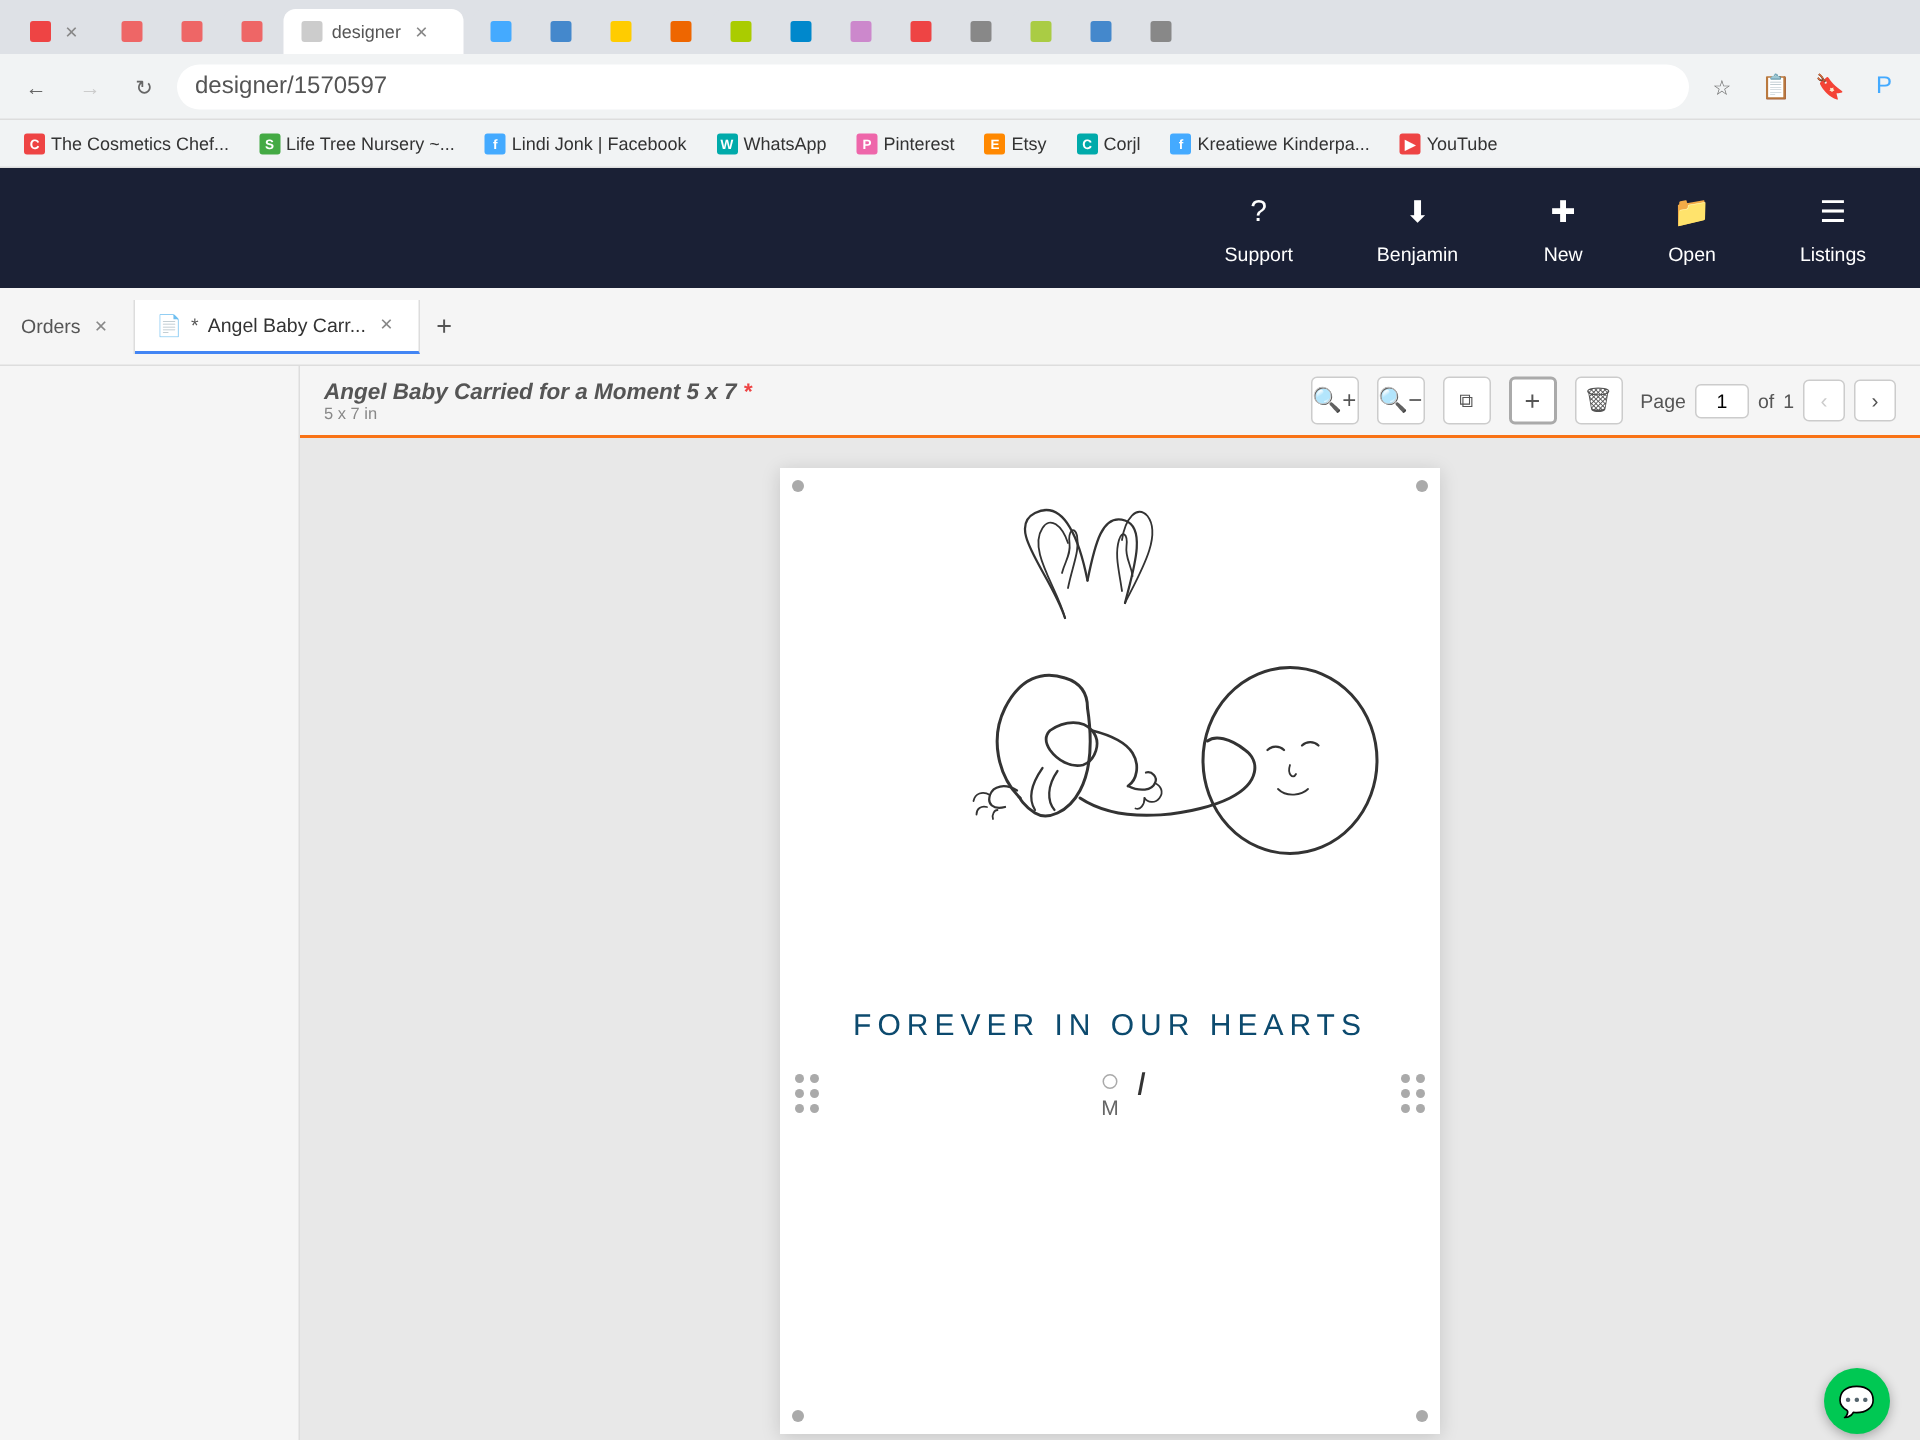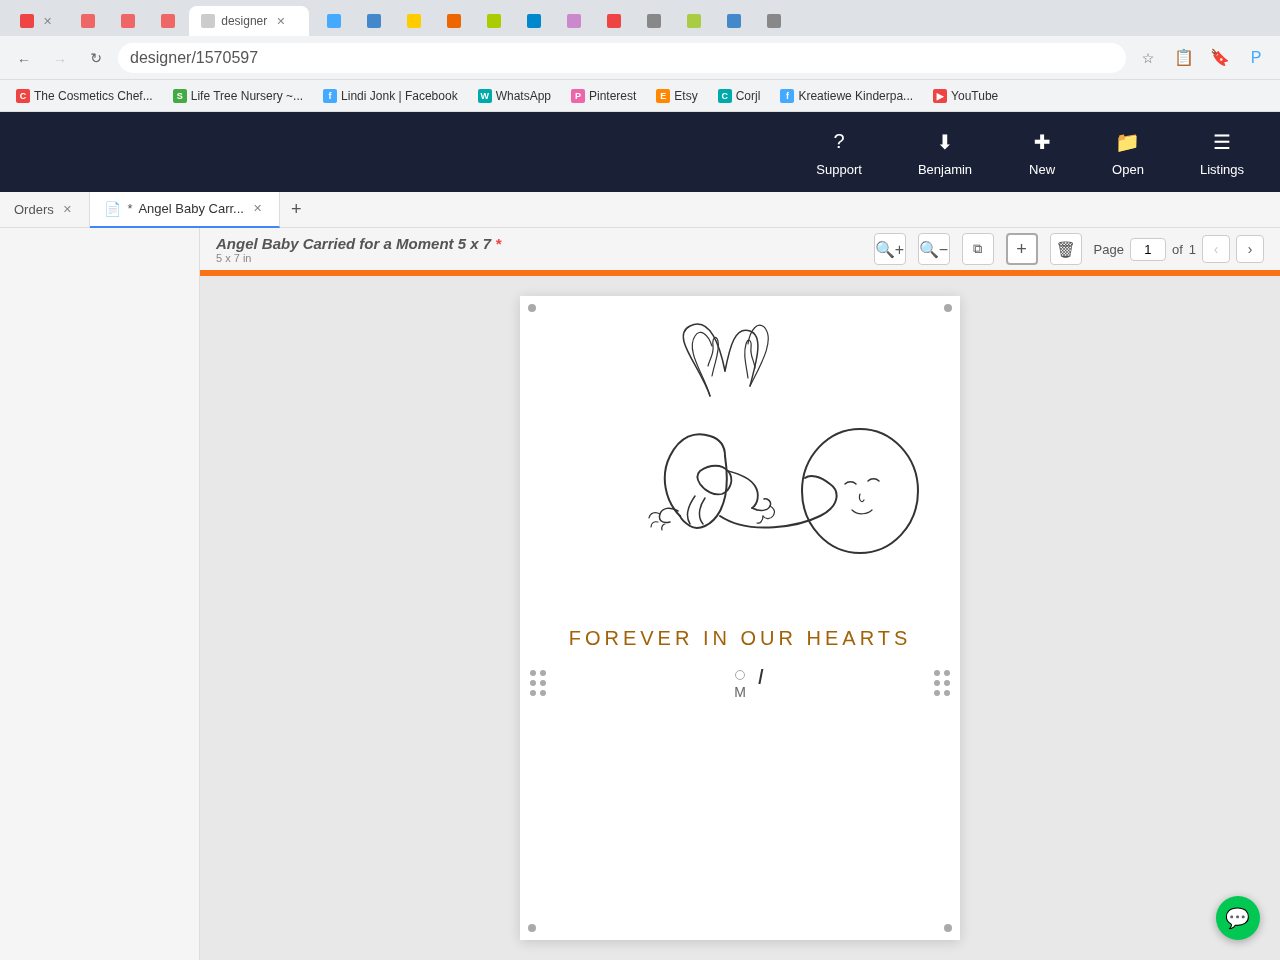--- a/index.html
+++ b/index.html
@@ -118,21 +118,21 @@
     }
     .toolbar-icon {
       width: 28px; height: 28px;
       display: flex; align-items: center; justify-content: center;
       font-size: 20px;
     }
 
     
     .doc-tabs-row {
       background: #f5f5f5;
-      height: 36px;
+      height: 52px;
       display: flex;
       align-items: center;
       padding-left: 0;
       border-bottom: 1px solid #ddd;
       gap: 0;
     }
     .doc-tab {
       height: 36px;
       display: flex;
       align-items: center;
@@ -174,21 +174,21 @@
     .canvas-area {
       flex: 1;
       display: flex;
       flex-direction: column;
       overflow: hidden;
     }
 
     
     .canvas-toolbar {
       background: #f5f5f5;
-      border-bottom: 6px solid #f97316;
+      border-bottom: 2px solid #f97316;
       height: 48px;
       display: flex;
       align-items: center;
       padding: 0 16px;
       gap: 12px;
     }
     .doc-title-area {
       flex: 1;
     }
     .doc-title {
@@ -275,22 +275,22 @@
       margin-top: 10px;
       font-family: 'Georgia', serif;
       font-style: italic;
       text-align: center;
       letter-spacing: 1px;
     }
 
     .forever-text {
       font-size: 20px;
       letter-spacing: 4px;
-      color: #a16207;
-      margin-top: 1px;
+      color: #0c4a6e;
+      margin-top: 31px;
       text-transform: uppercase;
       font-family: Arial, sans-serif;
       font-weight: 300;
     }
 
     .corner-handle {
       position: absolute;
       width: 8px; height: 8px;
       border-radius: 50%;
       background: #aaa;

